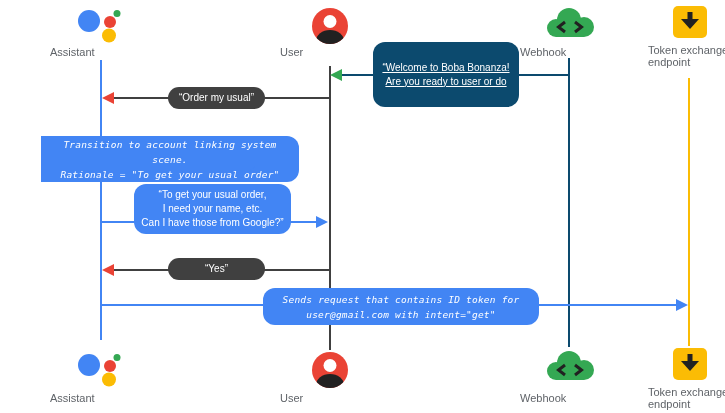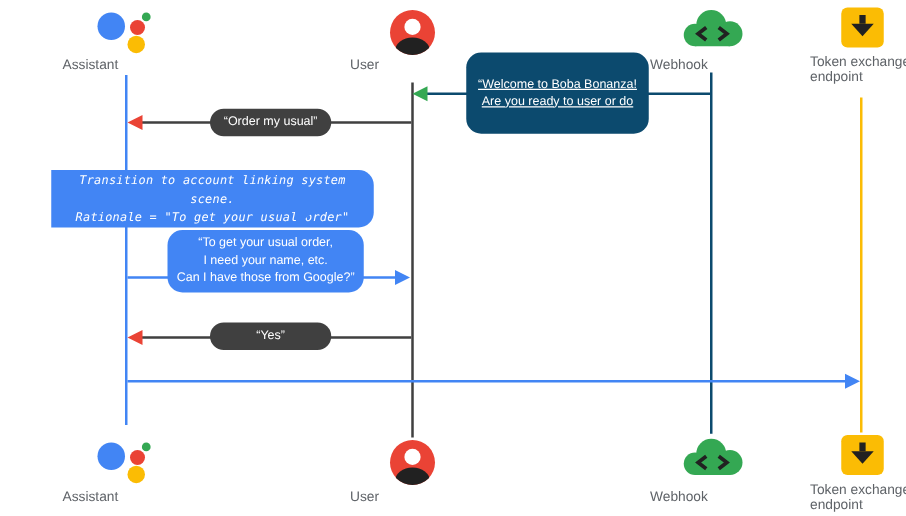--- a/index.html
+++ b/index.html
@@ -65,20 +65,24 @@
   <div class="note-tail" style="left:244px;top:166px;"></div>
 
   <div class="bubble bubble-sans blue" style="left:134px;top:184px;width:157px;height:50px;">
     <div>“To get your usual order,</div>
     <div>I need your name, etc.</div>
     <div>Can I have those from Google?”</div>
   </div>
 
   <div class="pill red" style="left:168px;top:258px;width:97px;">“Yes”</div>
 
+  <div class="bubble bubble-mono blue" style="left:263px;top:288px;width:276px;height:37px;border-radius:12px;">
+    <div>Sends request that contains ID token for</div>
+    <div>user@gmail.com with intent="get"</div>
+  </div>
 
   <svg class="icon" style="left:77px;top:5px;" width="46" height="40" viewBox="0 0 46 40">
     <circle cx="12" cy="16" r="11" fill="#4285F4"></circle>
     <circle cx="33" cy="17" r="6" fill="#EA4335"></circle>
     <circle cx="40" cy="8.5" r="3.5" fill="#34A853"></circle>
     <circle cx="32" cy="30.5" r="7" fill="#FBBC04"></circle>
   </svg>
   <svg class="icon" style="left:310px;top:6px;" width="40" height="40" viewBox="0 0 40 40">
     <defs>
         <clipPath id="uc1">

